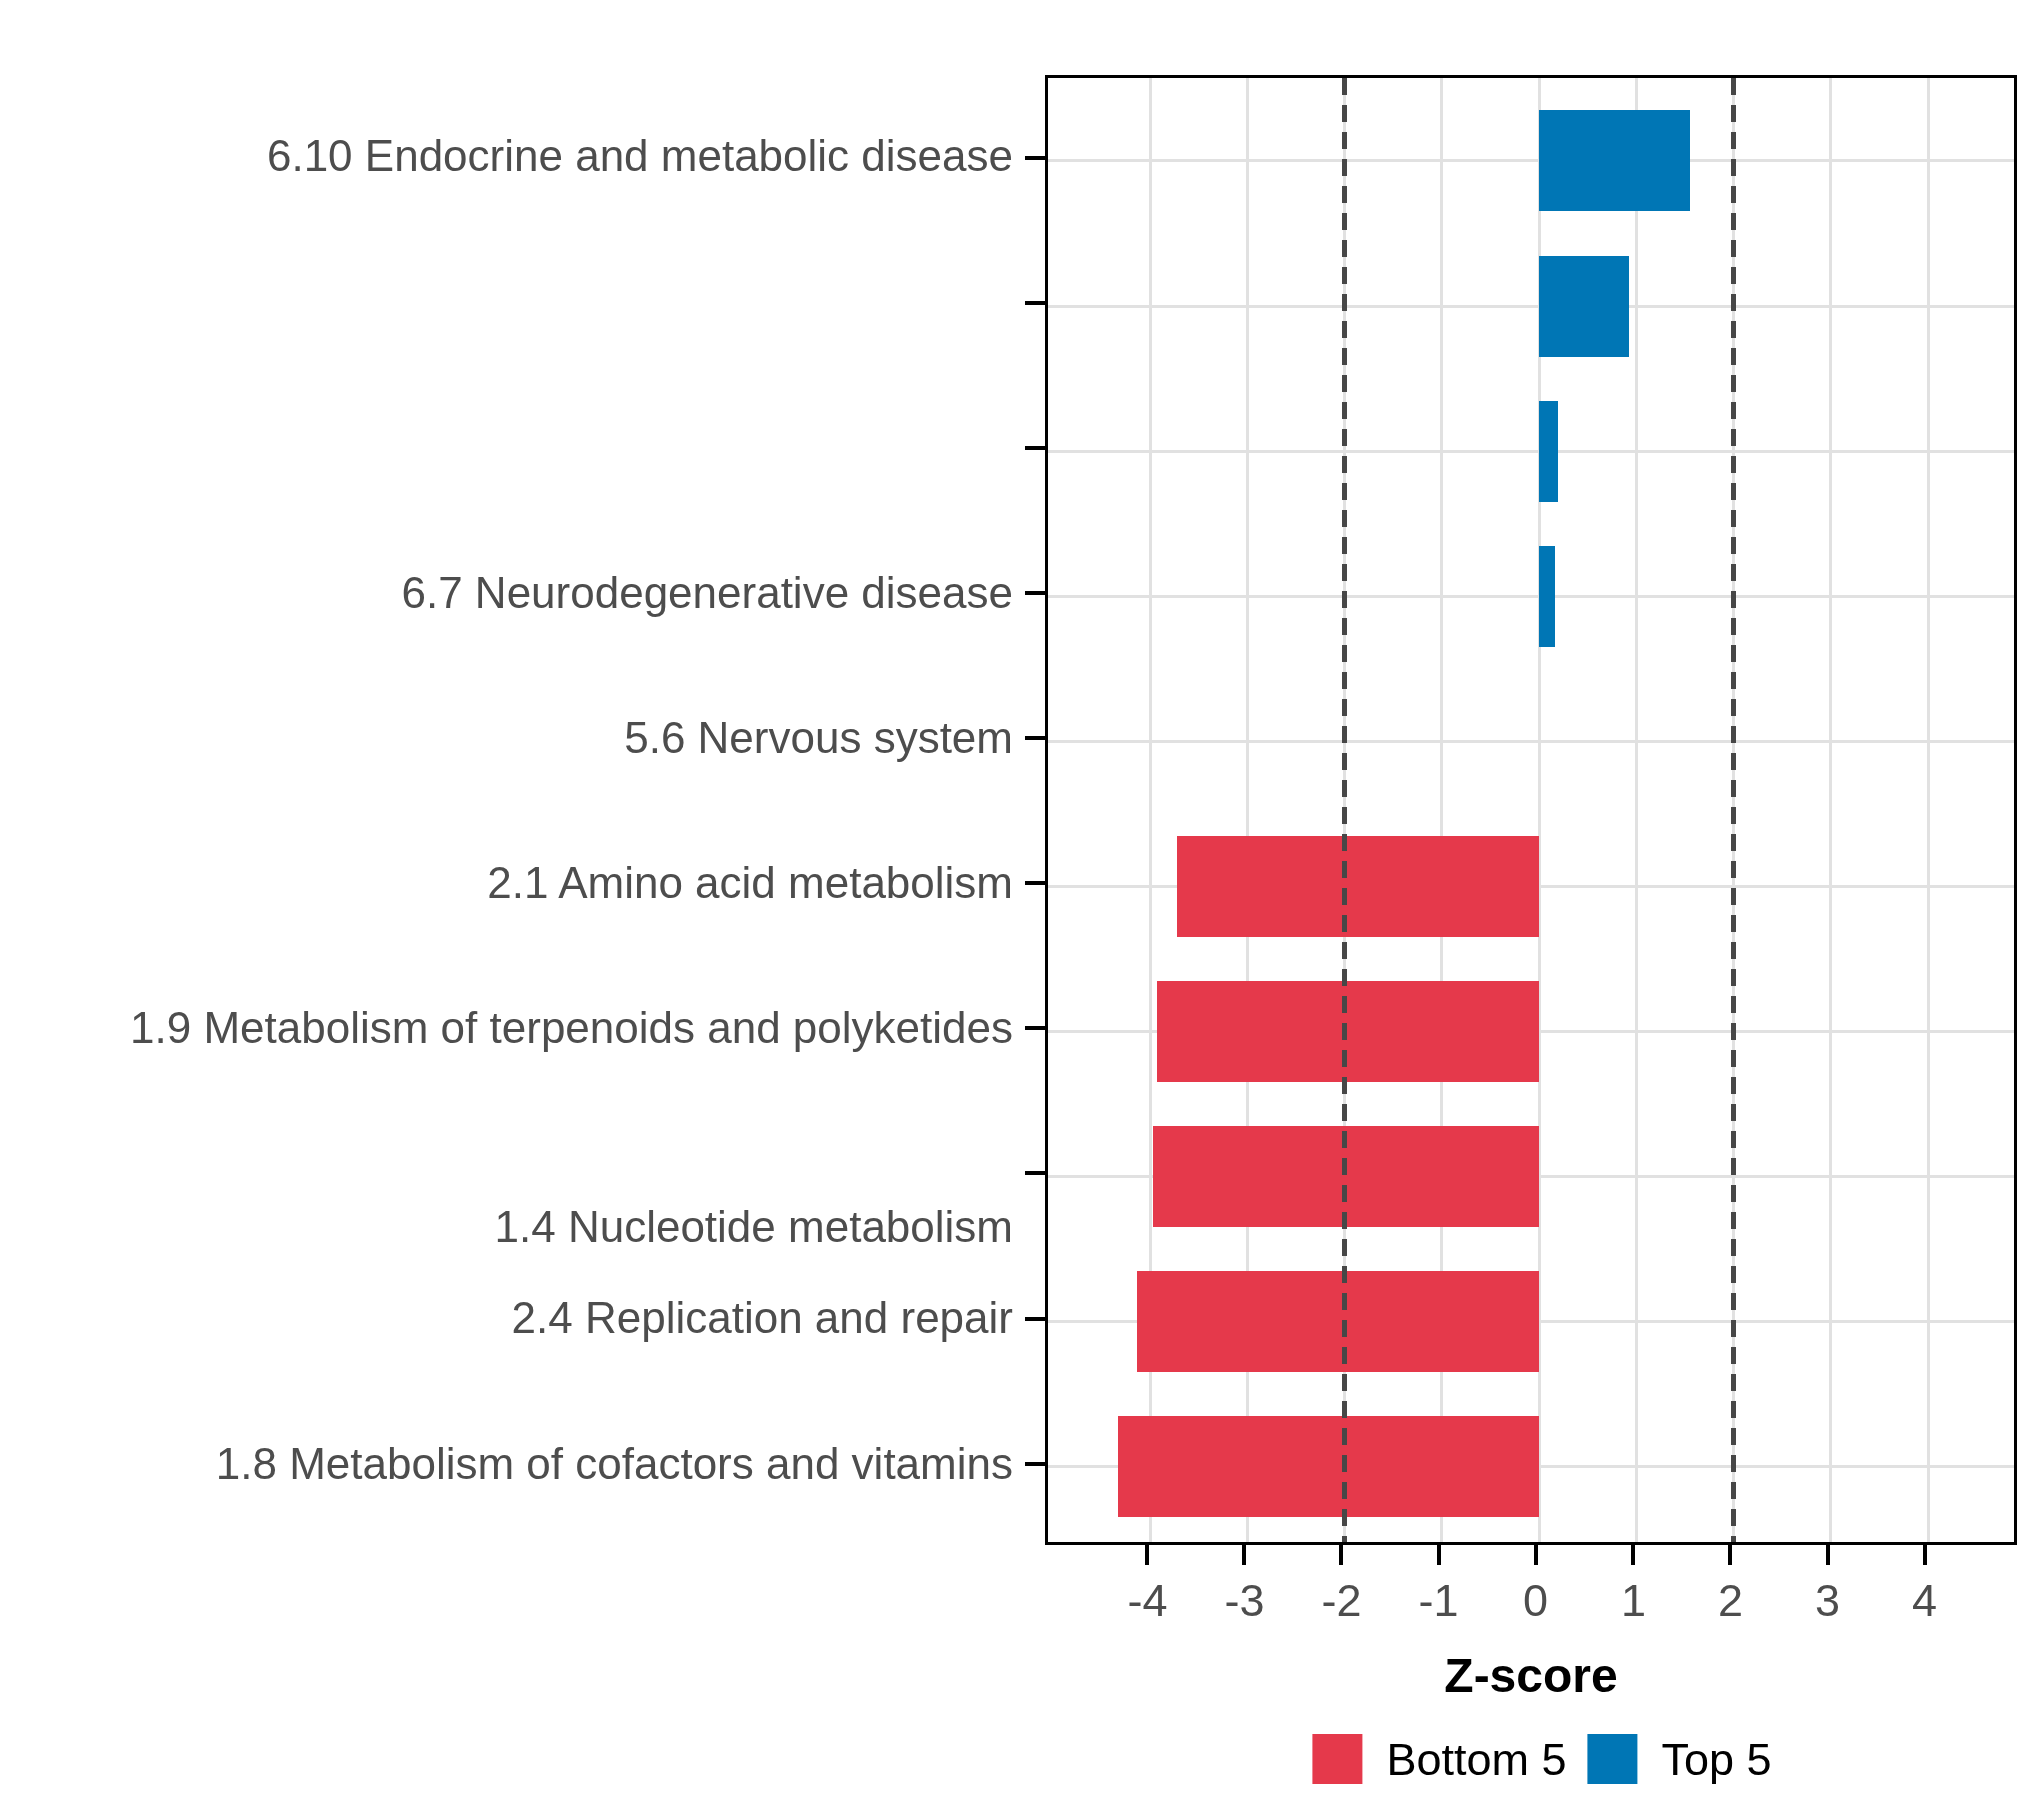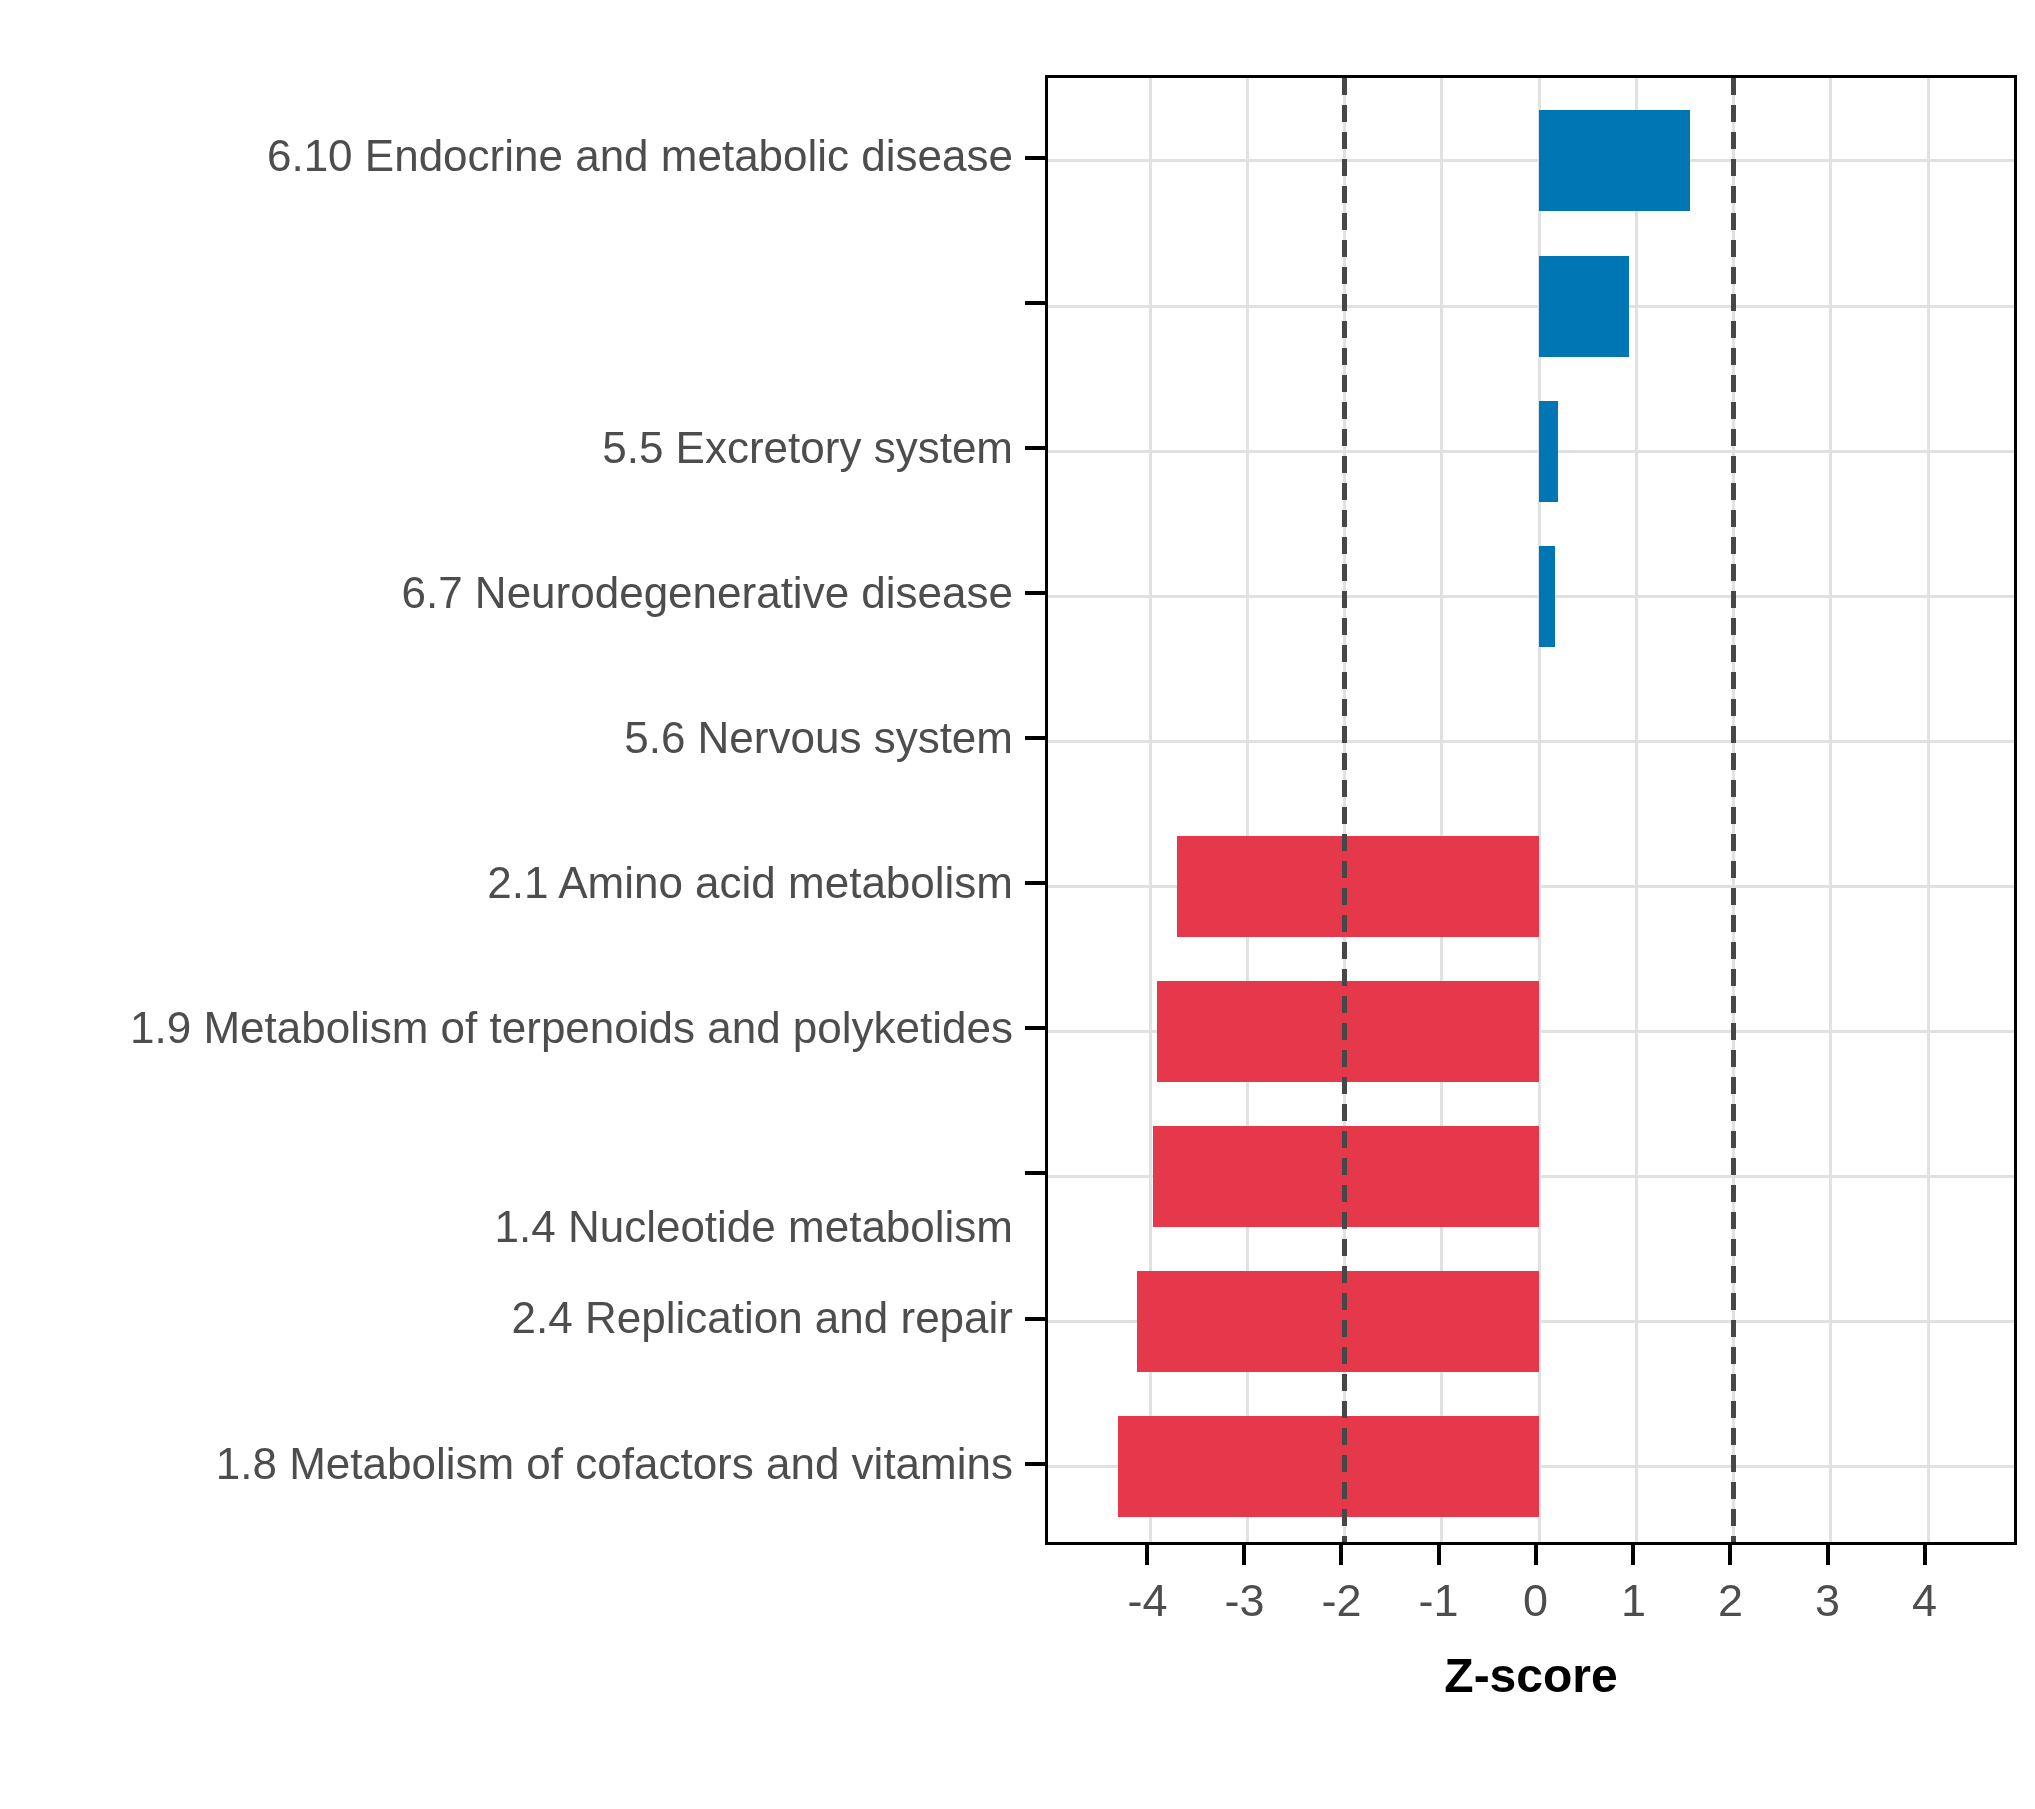--- a/index.html
+++ b/index.html
@@ -52,24 +52,33 @@
       <div class="bar" style="left: 491px; width: 15.6px; top: 468px; height: 101px; background: rgb(0, 118, 181);"></div>
       <div class="bar" style="left: 129px; width: 362px; top: 758px; height: 101px; background: rgb(229, 57, 75);"></div>
       <div class="bar" style="left: 109px; width: 382px; top: 903px; height: 101px; background: rgb(229, 57, 75);"></div>
       <div class="bar" style="left: 105px; width: 386px; top: 1048px; height: 101px; background: rgb(229, 57, 75);"></div>
       <div class="bar" style="left: 89px; width: 402px; top: 1193px; height: 101px; background: rgb(229, 57, 75);"></div>
       <div class="bar" style="left: 70px; width: 421px; top: 1338px; height: 101px; background: rgb(229, 57, 75);"></div>
       <div class="refline" style="left: 294px;"></div>
       <div class="refline" style="left: 683px;"></div>
     </div>
   <div id="x-axis-title" style="left: 1531px; top: 1652px;">Z-score</div>
+  <div id="legend" style="left: 1542px; top: 1734px;">
+      <div class="legend-item">
+        <div class="legend-swatch" style="background: rgb(229, 57, 75);"></div>
+        <div class="legend-label">Bottom 5</div>
+      </div>
+      <div class="legend-item">
+        <div class="legend-swatch" style="background: rgb(0, 118, 181);"></div>
+        <div class="legend-label">Top 5</div>
+      </div>
+    </div>
 <div class="ylabel" style="left: 0px; width: 1013px; top: 156px; transform: translateY(-50%);">6.10 Endocrine and metabolic disease</div>
     <div class="ytick" style="left: 1025px; width: 19.6px; top: 156px;"></div>
     <div class="ytick" style="left: 1025px; width: 19.6px; top: 301px;"></div>
-    <div class="ylabel" style="left: 0px; width: 1013px; top: 448px; transform: translateY(-50%);">5.5 Excretory system</div>
     <div class="ytick" style="left: 1025px; width: 19.6px; top: 446px;"></div>
     <div class="ylabel" style="left: 0px; width: 1013px; top: 593px; transform: translateY(-50%);">6.7 Neurodegenerative disease</div>
     <div class="ytick" style="left: 1025px; width: 19.6px; top: 591px;"></div>
     <div class="ylabel" style="left: 0px; width: 1013px; top: 738px; transform: translateY(-50%);">5.6 Nervous system</div>
     <div class="ytick" style="left: 1025px; width: 19.6px; top: 736px;"></div>
     <div class="ylabel" style="left: 0px; width: 1013px; top: 883px; transform: translateY(-50%);">2.1 Amino acid metabolism</div>
     <div class="ytick" style="left: 1025px; width: 19.6px; top: 881px;"></div>
     <div class="ylabel" style="left: 0px; width: 1013px; top: 1028px; transform: translateY(-50%);">1.9 Metabolism of terpenoids and polyketides</div>
     <div class="ytick" style="left: 1025px; width: 19.6px; top: 1026px;"></div>
     <div class="ylabel" style="left: 0px; width: 1013px; top: 1227px; transform: translateY(-50%);">1.4 Nucleotide metabolism</div>

